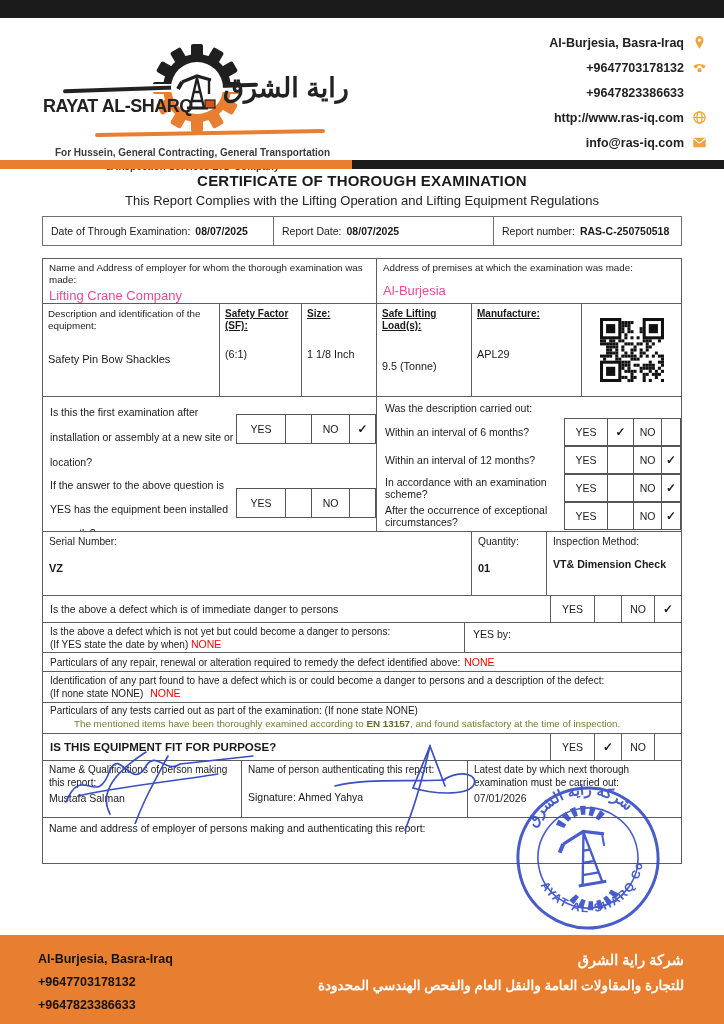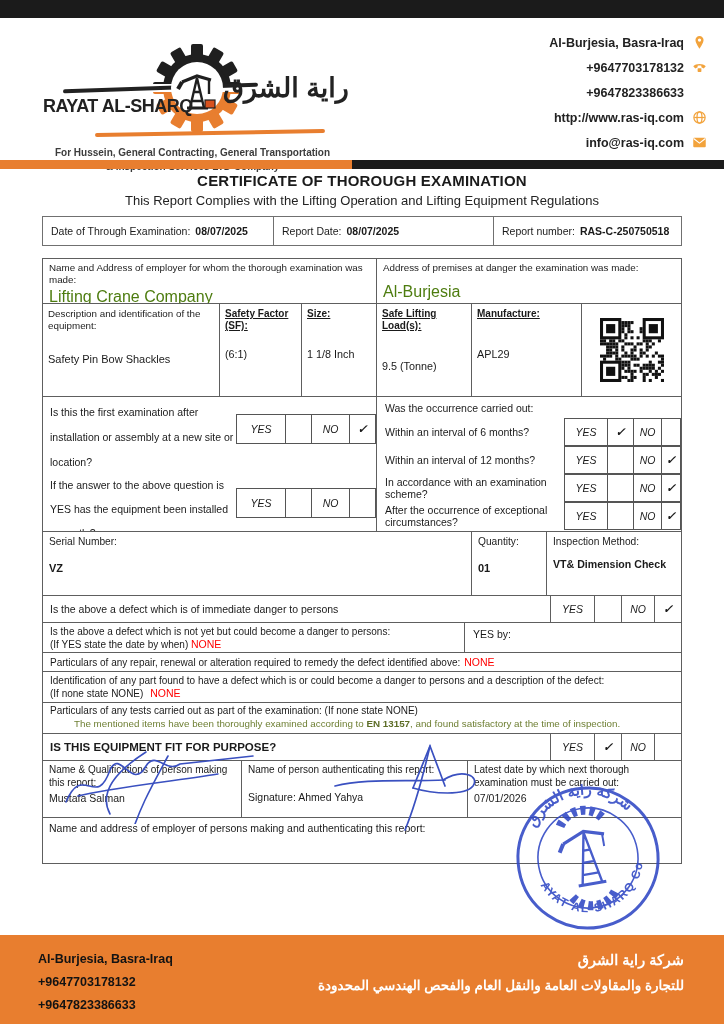--- a/index.html
+++ b/index.html
@@ -36,39 +36,39 @@
   .dc1{width:230px;} .dc2{width:220px;} .dc3{flex:1;}
   .date-val{font-weight:bold;margin-left:5px;}
 
   
   .main-table{position:absolute;left:42px;top:258px;width:640px;border:1px solid #5e5e5e;box-sizing:border-box;background:#fff;}
   .row{display:flex;border-top:1px solid #5e5e5e;box-sizing:border-box;position:relative;}
   .row:first-child{border-top:none;}
   .cell{box-sizing:border-box;border-left:1px solid #5e5e5e;overflow:hidden;position:relative;}
   .cell:first-child{border-left:none;}
   .lab{font-size:9.8px;line-height:11.5px;color:#222;}
-  .val{font-size:16px;color:#4d7c0f;}
+  .val{font-size:13px;color:#ec4899;}
 
   .r1{height:44px;} .r1 .cell{padding:3px 6px;}
   .c-emp{width:333px;} .c-prem{flex:1;}
   .r1 .val{margin-top:3px;}
 
   .r2{height:93px;} .r2 .cell{padding:4px 5px;}
   .c-desc{width:176px;} .c-sf{width:82px;} .c-size{width:75px;} .c-swl{width:95px;} .c-man{width:110px;} .c-qr{flex:1;display:flex;align-items:center;justify-content:center;}
   .lab-u{font-size:10px;font-weight:bold;text-decoration:underline;line-height:12px;}
   .r2 .eq-val{font-size:10.8px;margin-top:16px;}
   .r2 .eq-val-desc{font-size:11px;margin-top:22px;}
 
   .r3{height:135px;}
   .c-ql{width:333px;position:relative;}
   .c-qr2{flex:1;position:relative;padding-left:8px;}
   .q-text{position:absolute;left:7px;width:195px;font-size:10.5px;line-height:25px;}
   .q1t{top:3px;} .q2t{top:76px;line-height:24px;}
   .ckrow{display:flex;border:1px solid #555;background:#fff;box-sizing:border-box;}
-  .ck{display:flex;align-items:center;justify-content:center;font-size:10.5px;border-left:1px solid #555;box-sizing:border-box;height:100%;font-style:italic;}
+  .ck{display:flex;align-items:center;justify-content:center;font-size:10.5px;border-left:1px solid #555;box-sizing:border-box;height:100%;}
   .ck:first-child{border-left:none;}
   .ckmark{font-weight:bold;font-size:12px;}
   .box-l{position:absolute;right:0;width:140px;height:30px;}
   .box-l .w1{width:48px;} .box-l .w2{width:26px;} .box-l .w3{width:38px;} .box-l .w4{flex:1;}
   .b1{top:17px;} .b2{top:91px;}
   .qr-head{font-size:10.5px;margin-top:5px;}
   .qr-items{margin-top:4px;}
   .q-item{display:flex;align-items:center;height:28px;}
   .q-item-text{flex:1;font-size:10.5px;line-height:12px;padding-right:4px;}
   .box-r{width:117px;height:28px;margin-top:-1px;}
@@ -242,21 +242,21 @@
   </div>
 
   <div class="main-table">
 
     <div class="row r1">
       <div class="cell c-emp">
         <div class="lab">Name and Address of employer for whom the thorough examination was made:</div>
         <div class="val">Lifting Crane Company</div>
       </div>
       <div class="cell c-prem">
-        <div class="lab">Address of premises at danger the examination was made:</div>
+        <div class="lab">Address of premises at which the examination was made:</div>
         <div class="val" style="margin-top:9px;">Al-Burjesia</div>
       </div>
     </div>
 
     <div class="row r2">
       <div class="cell c-desc">
         <div class="lab">Description and identification of the equipment:</div>
         <div class="eq-val eq-val-desc">Safety Pin Bow Shackles</div>
       </div>
       <div class="cell c-sf">
@@ -438,21 +438,21 @@
         </div>
         <div class="q-text q2t">If the answer to the above question is YES has the equipment been installed correctly?</div>
         <div class="ckrow box-l b2">
           <div class="ck w1">YES</div>
           <div class="ck w2 ckmark"></div>
           <div class="ck w3">NO</div>
           <div class="ck w4 ckmark"></div>
         </div>
       </div>
       <div class="cell c-qr2">
-        <div class="qr-head">Was the occurrence carried out:</div>
+        <div class="qr-head">Was the description carried out:</div>
         <div class="qr-items">
           <div class="q-item">
             <div class="q-item-text">Within an interval of 6 months?</div>
             <div class="ckrow box-r">
               <div class="ck w1">YES</div>
               <div class="ck w2 ckmark">✓</div>
               <div class="ck w3">NO</div>
               <div class="ck w4 ckmark"></div>
             </div>
           </div>

